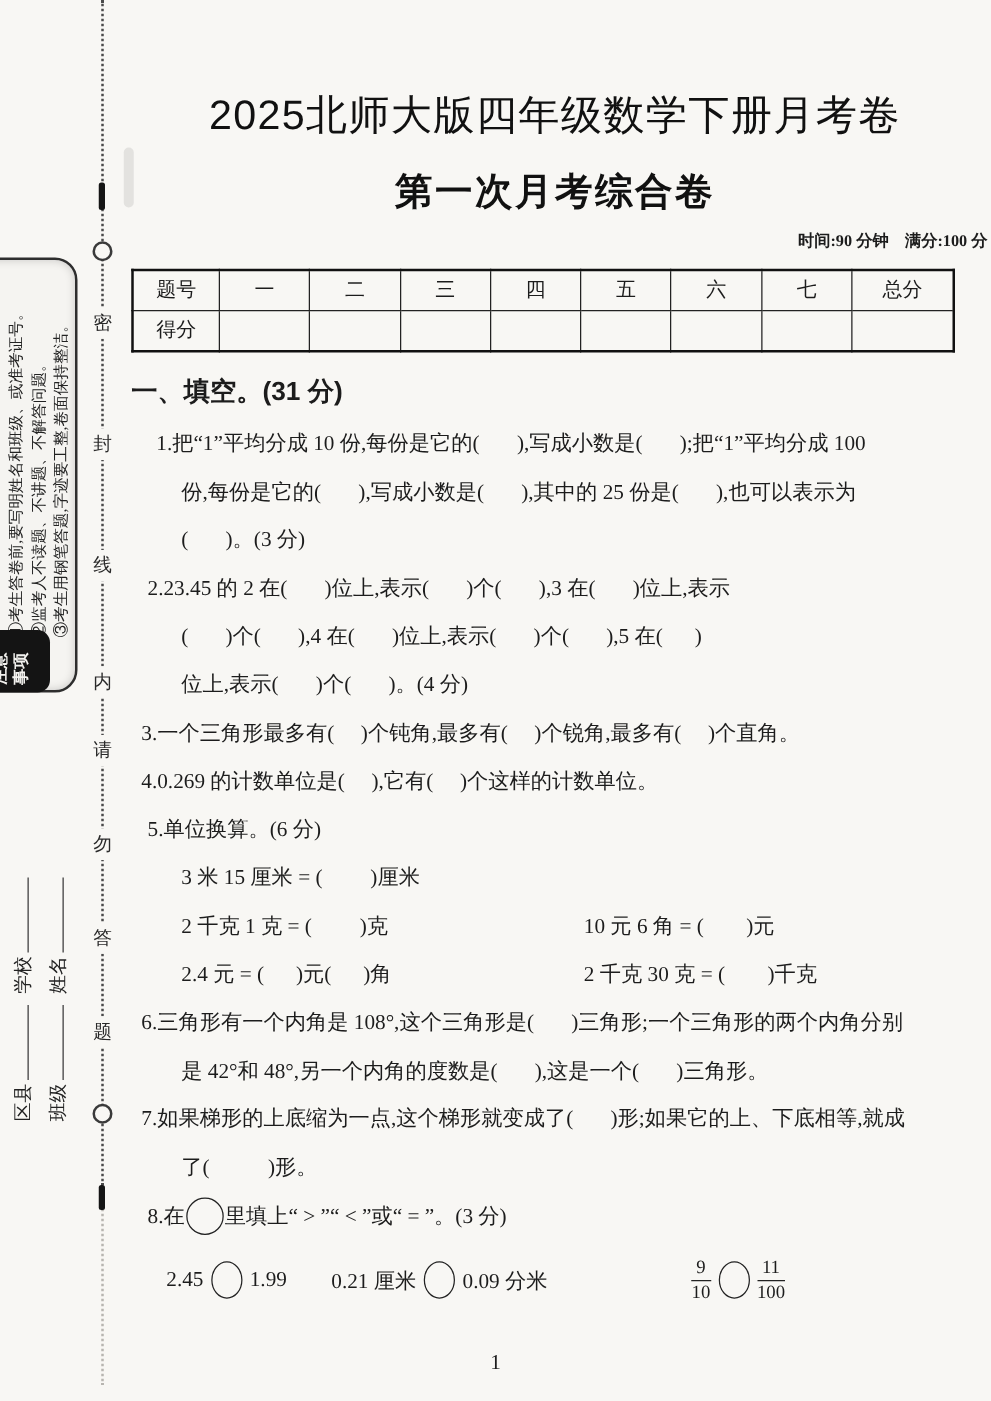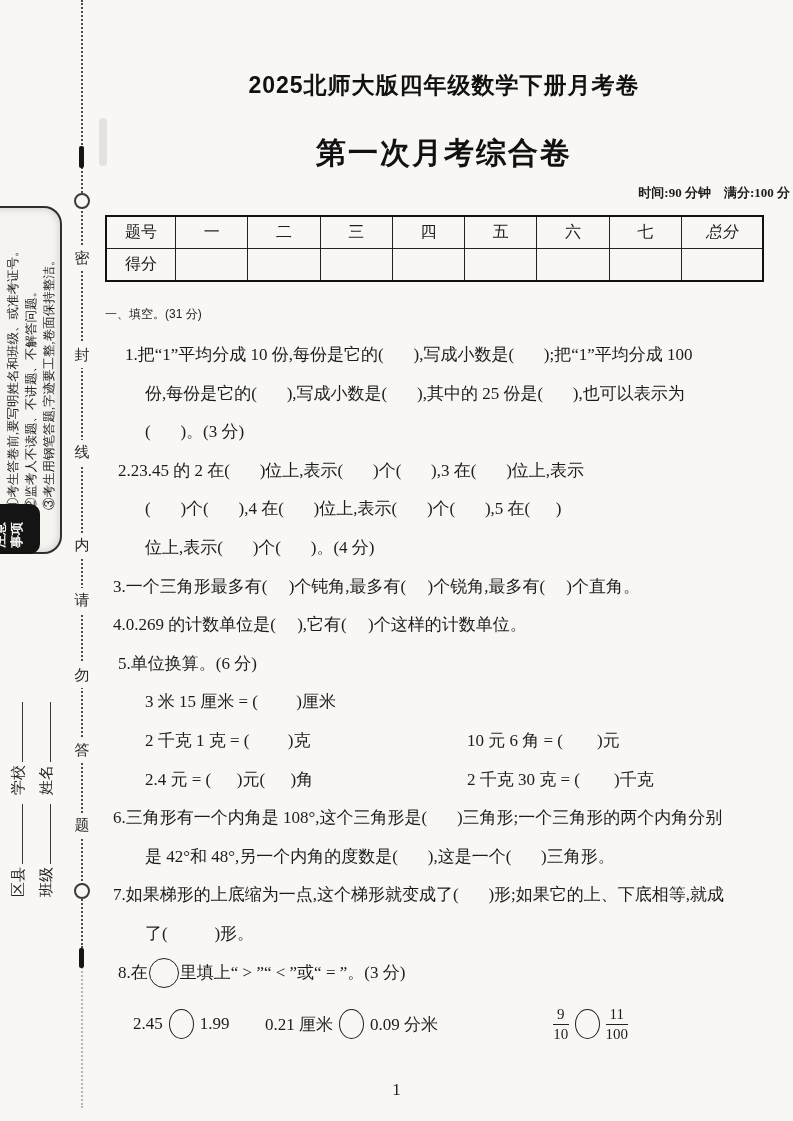--- a/index.html
+++ b/index.html
@@ -38,39 +38,39 @@
     color:#f3f2ef; font-size:13px; line-height:17px; font-weight:bold;
     font-family:"Liberation Sans","DejaVu Sans",sans-serif; white-space:nowrap;
   }
 
   .rfield { position:absolute; transform-origin:0 0; transform:rotate(-90deg); font-size:15px; white-space:nowrap; height:20px; color:#222; }
   .rfield .blank { display:inline-block; width:60px; height:14px; border-bottom:1.5px solid #3a3a3a; margin-left:3px; }
 
   
   .exam-title {
     position:absolute; top:70px; left:105px; width:678px; text-align:center;
-    font-size:23px; font-weight:bold; letter-spacing:1px;
+    font-size:33px; font-weight:normal; letter-spacing:1px;
     font-family:"Liberation Sans","DejaVu Sans",sans-serif; color:#111;
   }
   .exam-subtitle {
     position:absolute; top:133px; left:105px; width:678px; text-align:center;
     font-size:30px; font-weight:bold; letter-spacing:2px;
     font-family:"Liberation Sans","DejaVu Sans",sans-serif; color:#111;
   }
   .exam-info { position:absolute; top:184px; left:112px; width:678px; text-align:right; font-size:13px; font-weight:bold; white-space:pre; }
 
   
   .score-table { position:absolute; left:105px; top:215px; width:659px; border-collapse:collapse; border:2.5px solid #111; table-layout:fixed; }
   .score-table td { border:1.5px solid #222; height:31px; text-align:center; font-size:16px; padding:0; }
   .score-table td:first-child { width:68px; }
-  .score-table td:last-child { width:80px;font-style:italic; }
+  .score-table td:last-child { width:80px; }
 
   
   .content { position:absolute; left:105px; top:292px; width:682px; font-size:17px; }
-  .sec-head { height:44px; line-height:28px; padding-top:8px; box-sizing:border-box; font-weight:normal; font-size:12px; font-family:"Liberation Sans","DejaVu Sans",sans-serif; }
+  .sec-head { height:44px; line-height:28px; padding-top:8px; box-sizing:border-box; font-weight:bold; font-size:21px; font-family:"Liberation Sans","DejaVu Sans",sans-serif; }
   .ln { height:38.6px; line-height:38.6px; white-space:pre; }
   .i1 { padding-left:20px; } .i2 { padding-left:40px; }
   .i3 { padding-left:8px; }  .i4 { padding-left:13px; }
   .two-col { display:flex; }
   .two-col .c1 { width:322px; flex:none; }
   .q8-head { display:flex; align-items:center; white-space:pre; }
   .circle-sm { display:inline-block; width:28px; height:28px; border:1.5px solid #222; border-radius:50%; margin:0 1px; flex:none; }
   .cmp-row { position:relative; height:64px; }
   .cmp-item { position:absolute; top:0; height:64px; display:flex; align-items:center; white-space:pre; }
   .cmp-circle { display:inline-block; width:23px; height:28px; border:1.5px solid #222; border-radius:50%; margin:0 6px; flex:none; }

